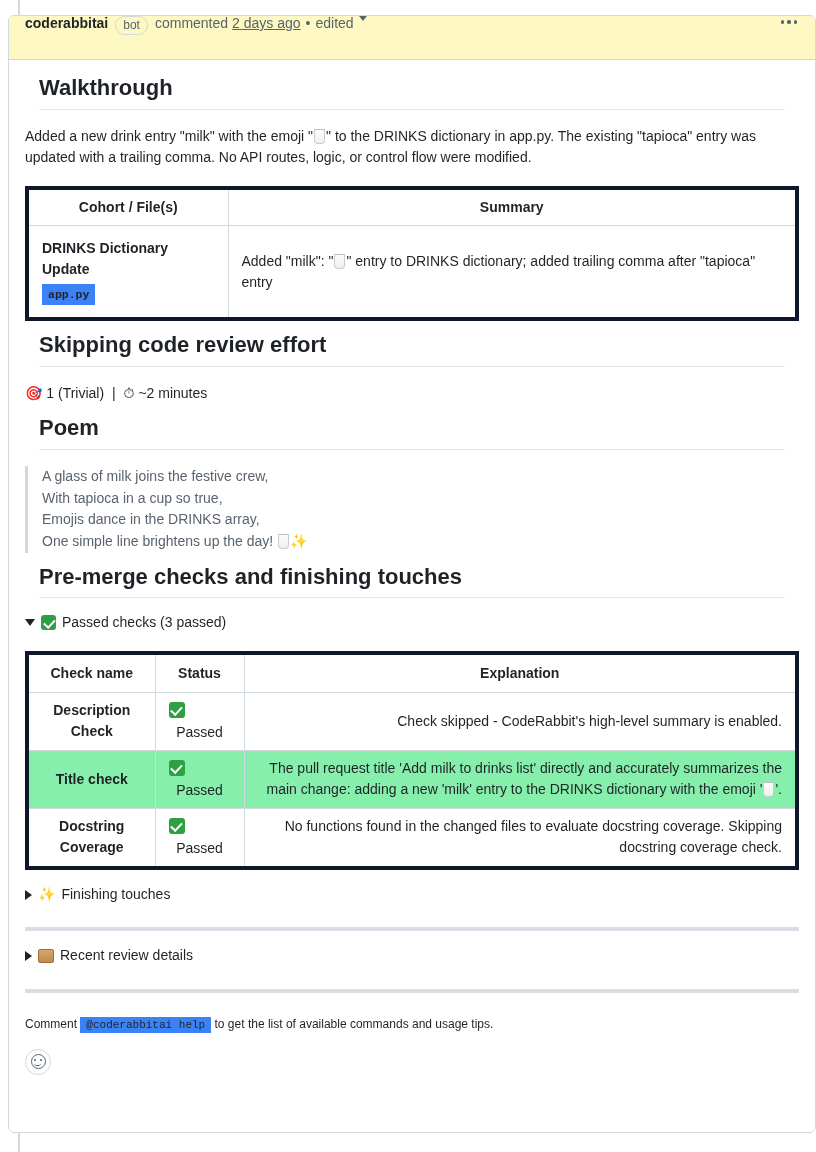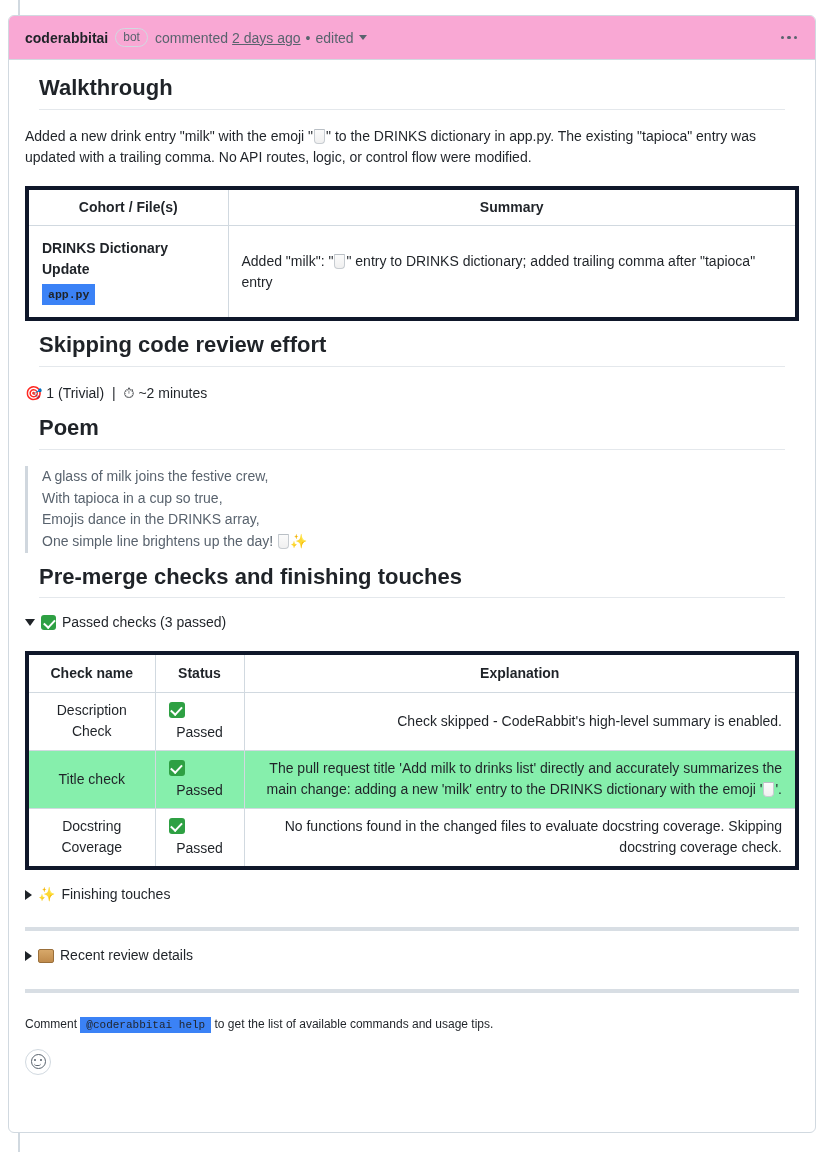--- a/index.html
+++ b/index.html
@@ -33,24 +33,24 @@
     min-height: 1118px;
     background: #ffffff;
     border: 1px solid #d1d9e0;
     border-radius: 6px;
     z-index: 1;
   }
 
   
   .comment-header {
     display: flex;
-    align-items: center;
+    align-items: flex-start;
     height: 44px;
     padding: 0 16px;
-    background: #f9a8d4;
+    background: #fef9c3;
     border-bottom: 1px solid #d1d9e0;
     border-radius: 5px 5px 0 0;
     font-size: 14px;
     color: #59636e;
     line-height: 1;
   }
   .author {
     font-weight: bold;
     color: #1f2328;
     font-size: 14px;
@@ -158,21 +158,21 @@
     white-space: nowrap;
   }
   .filechip { display: inline-block; margin-top: 4px; }
 
   
   .checks-table { margin-top: 5px; }
   .checks-table col.k1 { width: 128px; }
   .checks-table col.k2 { width: 89px; }
   .checks-table thead th { text-align: left; padding: 8px 10px; }
   .checks-table td { padding: 9px 10px; }
-  .checks-table td.name { text-align: center; }
+  .checks-table td.name { text-align: center; font-weight: bold; }
   .checks-table td.status { text-align: left; }
   .checks-table td.status .lbl { display: block; margin-top: 1px; text-align: center; }
   .checks-table td.expl { text-align: right; }
 
   
   .effort { margin-top: 16px; font-size: 14px; color: #1f2328; }
   .effort .bar { color: #1f2328; margin: 0 4px; }
 
   
   blockquote.md {

